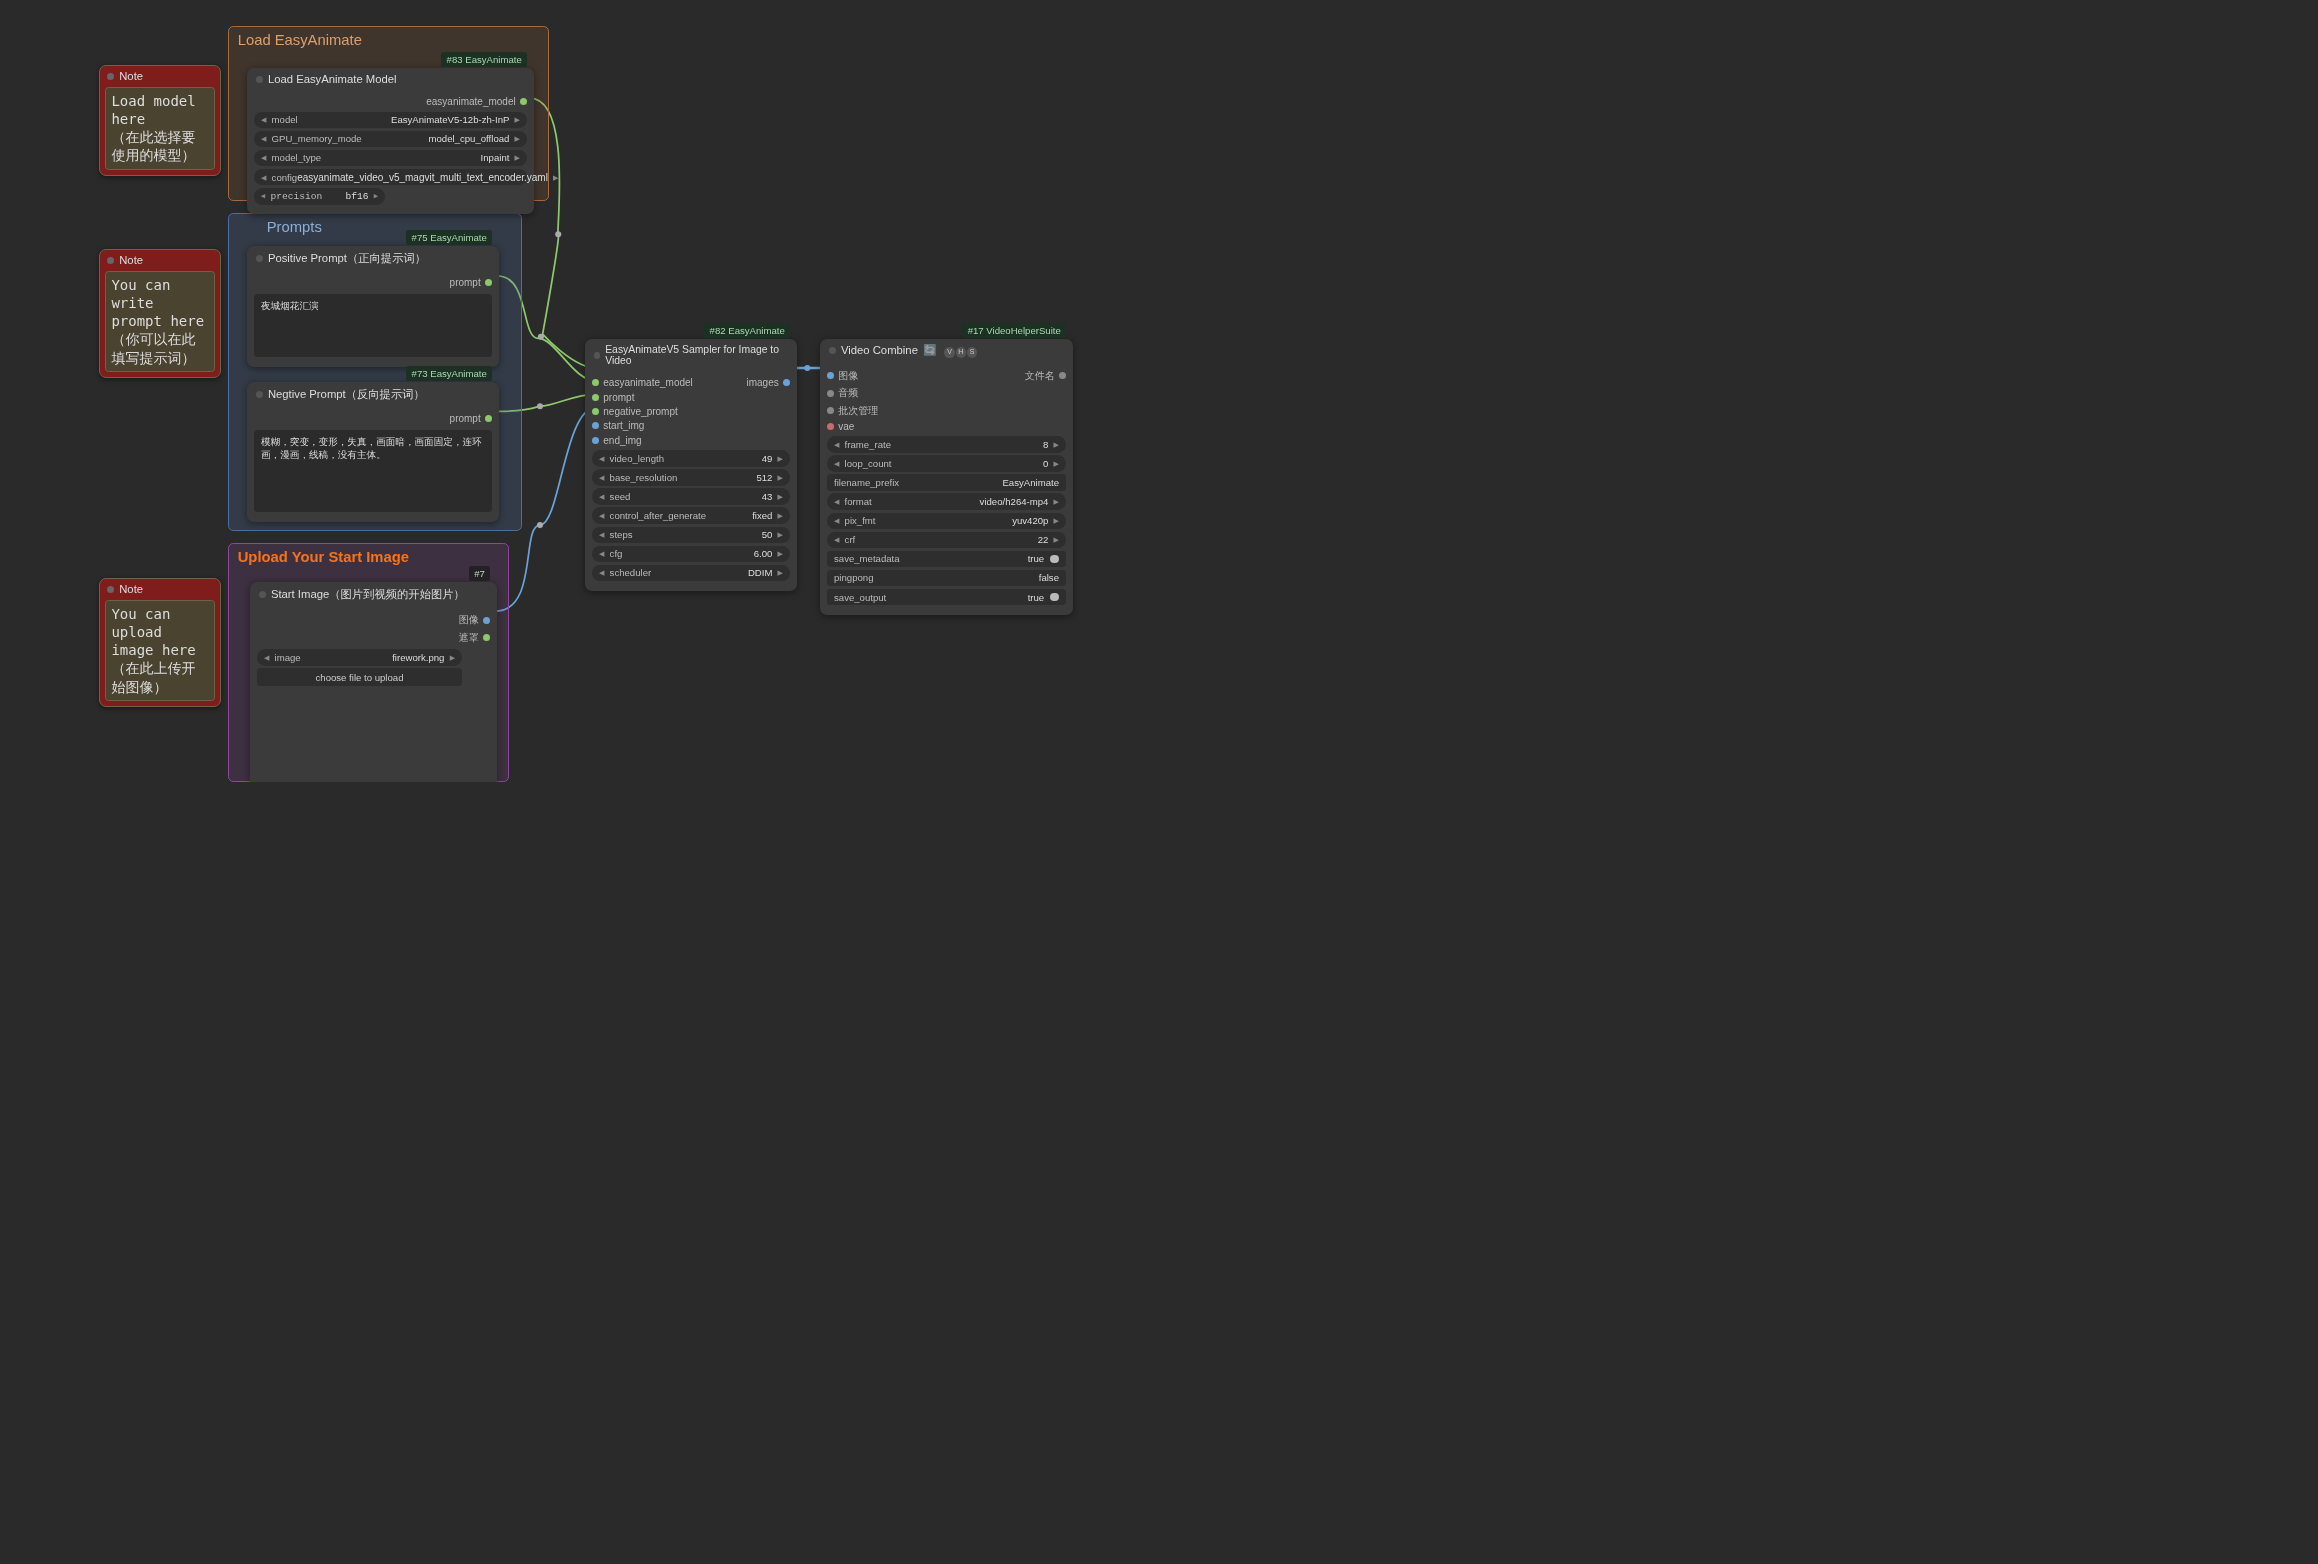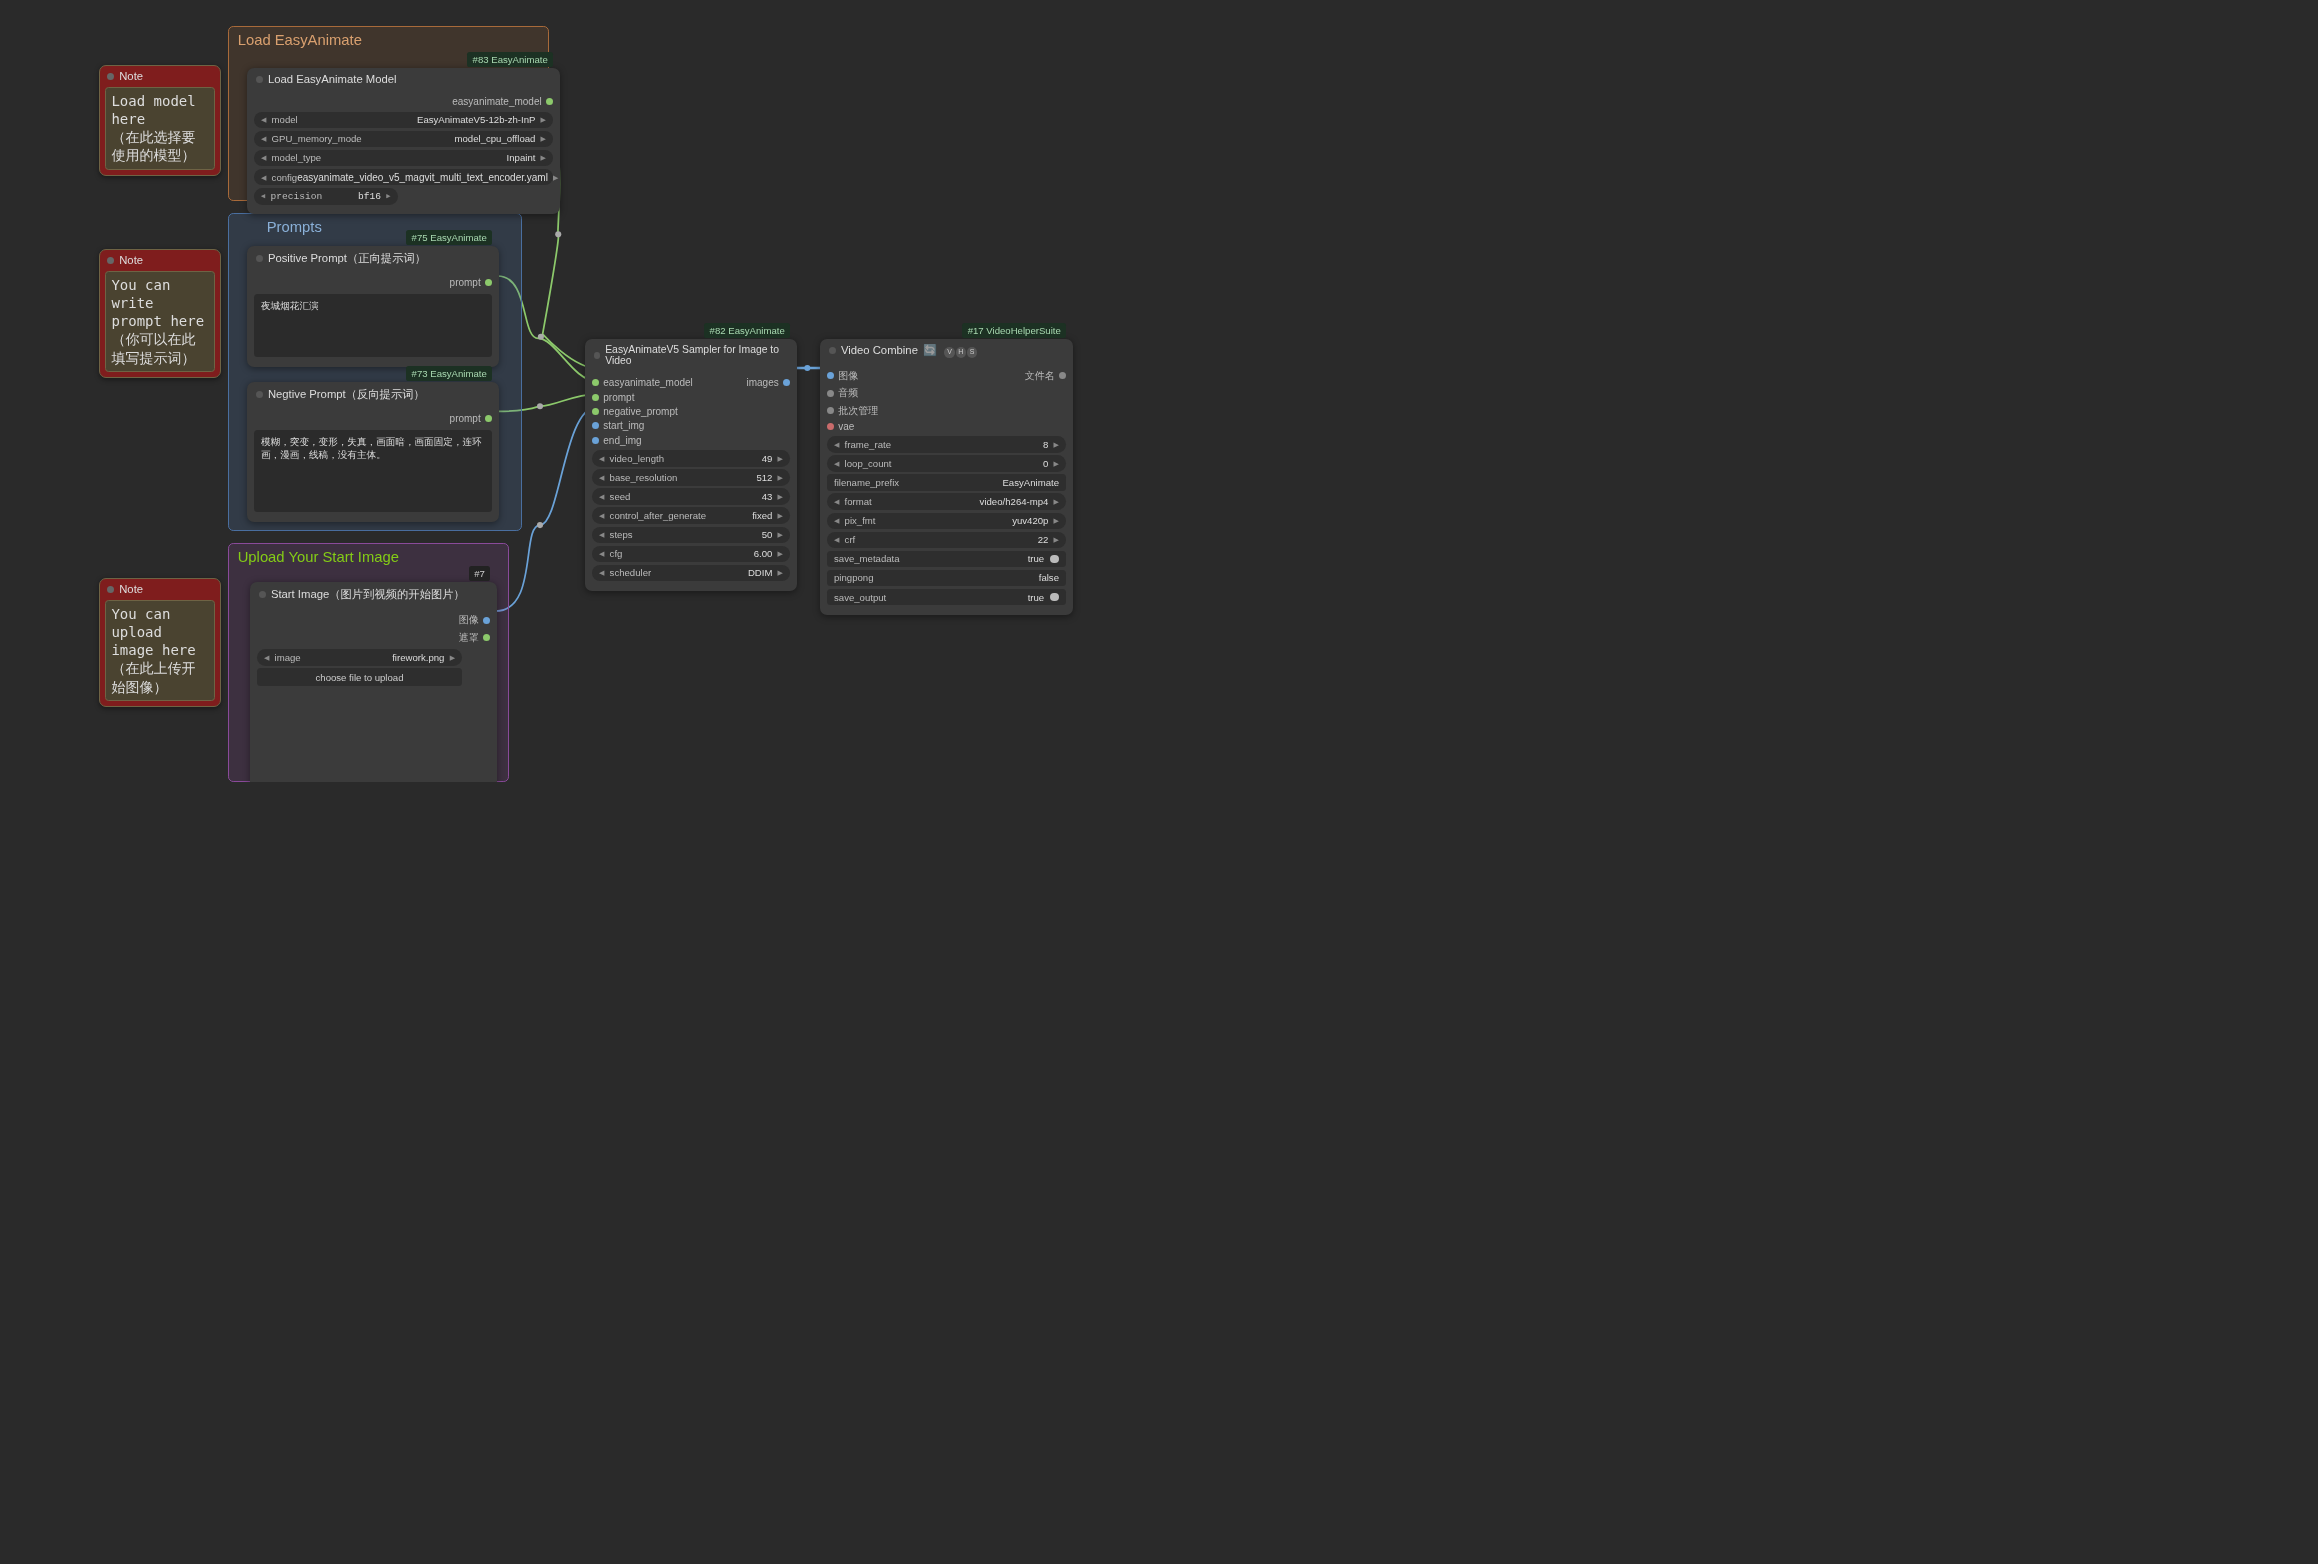--- a/index.html
+++ b/index.html
@@ -190,21 +190,21 @@
   <circle cx="930" cy="424" r="3.5" fill="#6aa2d8"></circle>
 </svg>
 
 <div class="group-box" style="left:228px; top:26px; width:321px; height:175px; border-color:#a86a3a; background:rgba(168,106,58,0.18);">
   <div class="group-title" style="color:#d9a06f;">Load EasyAnimate</div>
 </div>
 <div class="group-box" style="left:228px; top:213px; width:294px; height:318px; border-color:#4a6fa0; background:rgba(74,111,160,0.25);">
   <div class="group-title" style="color:#8ab0d8;margin-left:29px;">Prompts</div>
 </div>
 <div class="group-box" style="left:228px; top:543px; width:281px; height:239px; border-color:#8a4a9a; background:rgba(138,74,154,0.20);">
-  <div class="group-title" style="color:#84cc16;">Upload Your Start Image</div>
+  <div class="group-title" style="color:#f97316;font-weight:bold;">Upload Your Start Image</div>
 </div>
 
 <div class="note-node" style="left:99px; top:65px;">
   <div class="note-header">
       <span class="dot"></span>
       <span>Note</span>
     </div>
   <div class="note-body">
     <div>Load model here</div>
     <div>（在此选择要使用的模型）</div>
@@ -224,21 +224,21 @@
   <div class="note-header">
       <span class="dot"></span>
       <span>Note</span>
     </div>
   <div class="note-body">
     <div>You can upload image here</div>
     <div>（在此上传开始图像）</div>
   </div>
 </div>
 
-<div class="node" style="left:247px; top:68px; width:313px;">
+<div class="node" style="left:247px; top:68px; width:287px;">
   <div class="badge">#83 EasyAnimate</div>
   <div class="node-header">
       <span class="dot"></span>
     <span class="node-title">Load EasyAnimate Model</span>
     </div>
   <div class="node-body">
     <div class="port-row">
         <span></span>
       <span class="out">
           <span>easyanimate_model</span>

